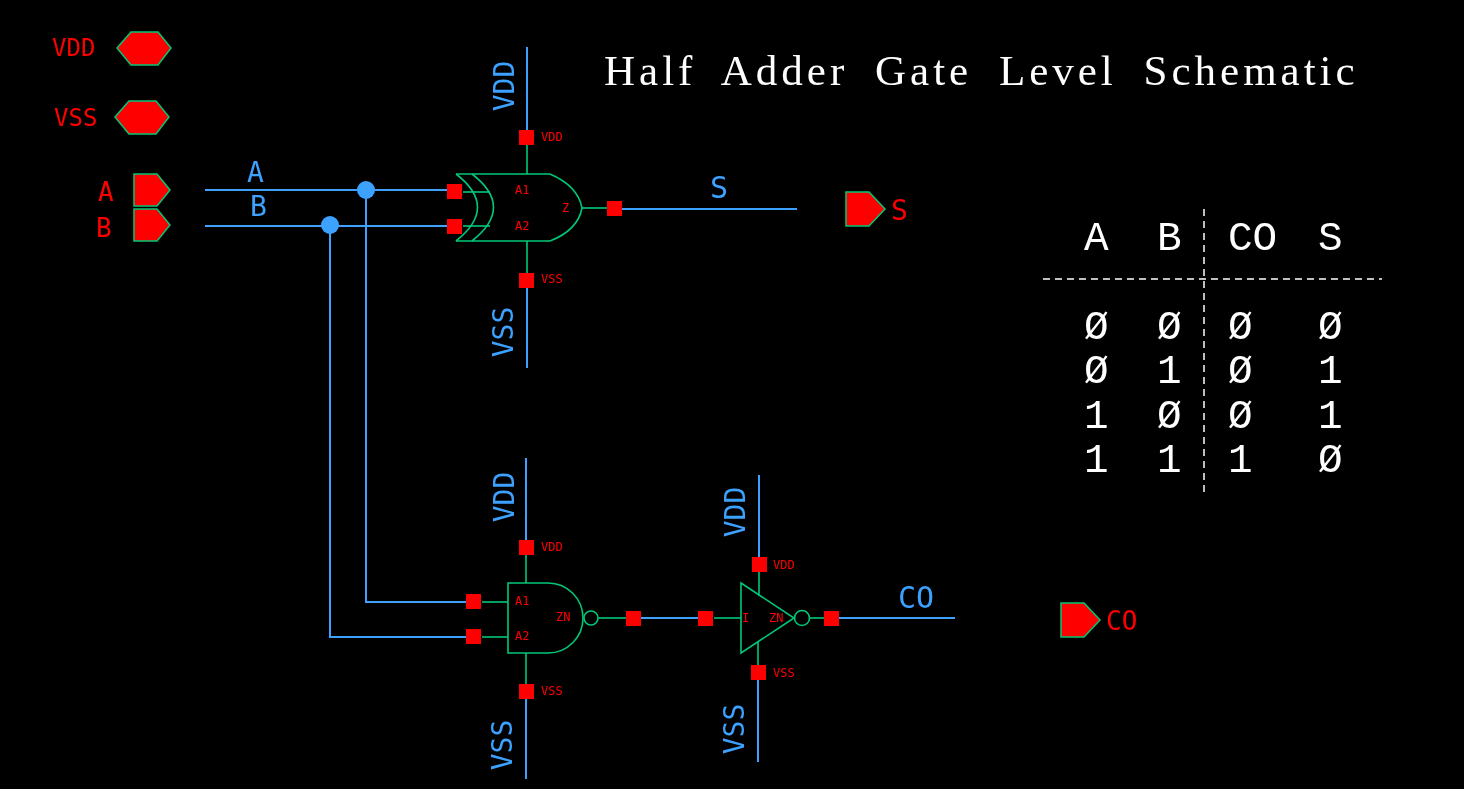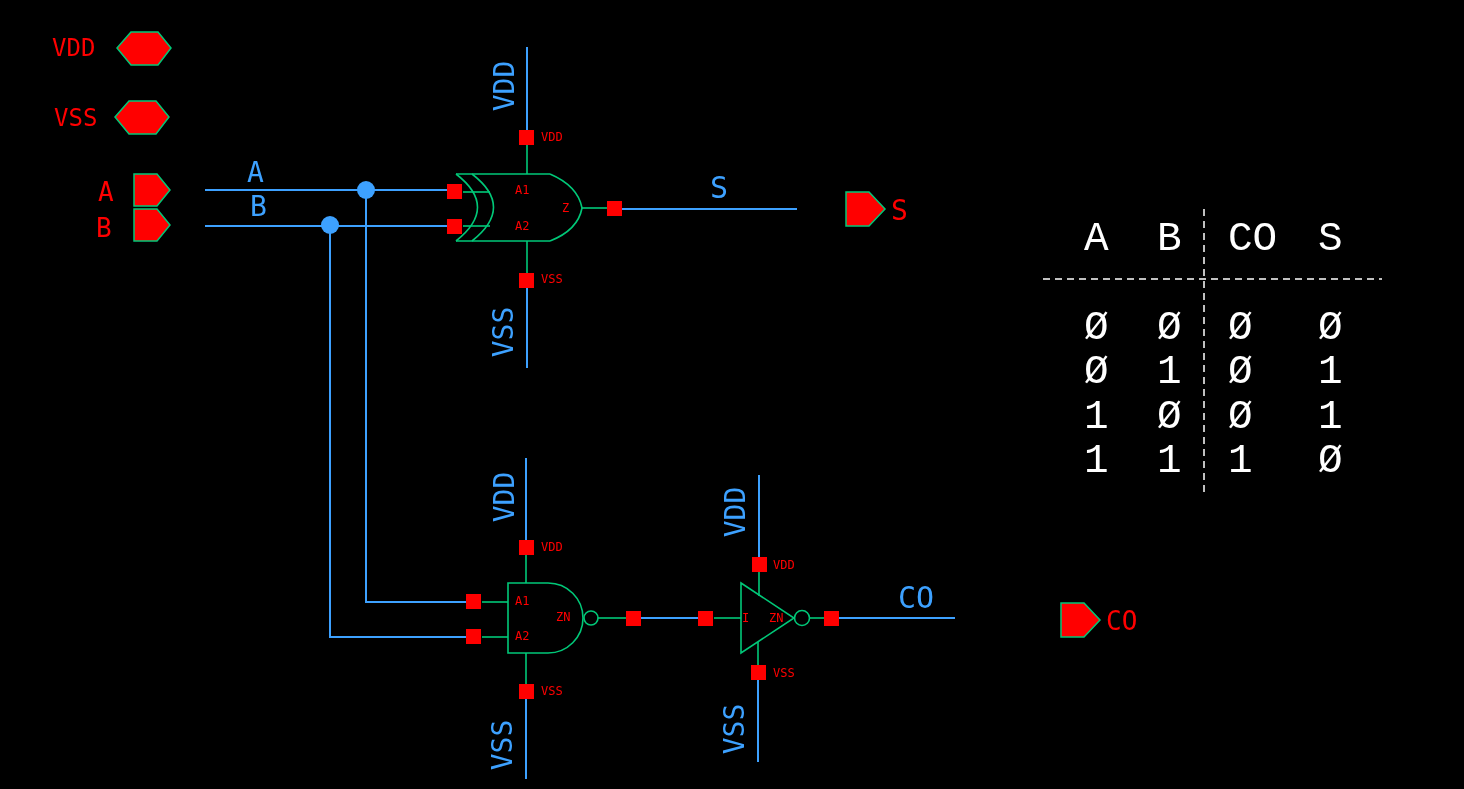--- a/index.html
+++ b/index.html
@@ -104,20 +104,21 @@
       <polygon points="846,192 869,192 885,209 869,226 846,226"></polygon>
       <polygon points="1061,603 1084,603 1100,620 1084,637 1061,637"></polygon>
     </g>
 
     <g stroke="#ffffff" stroke-width="1.5" stroke-dasharray="7 5" fill="none">
       <path d="M1043 279 H1382"></path>
       <path d="M1204 209 V497"></path>
     </g>
   </svg>
 
+  <div id="title">Half Adder Gate Level Schematic</div>
 
   <div class="lbl red pinlbl" style="left:52px;top:36px;">VDD</div>
   <div class="lbl red pinlbl" style="left:54px;top:106px;">VSS</div>
   <div class="lbl red" style="left:98px;top:179px;font-size:26px;">A</div>
   <div class="lbl red" style="left:96px;top:215px;font-size:26px;">B</div>
   <div class="lbl red" style="left:891px;top:197px;font-size:28px;">S</div>
   <div class="lbl red" style="left:1106px;top:608px;font-size:26px;">CO</div>
 
   <div class="lbl blue wirelbl" style="left:247px;top:159px;">A</div>
   <div class="lbl blue wirelbl" style="left:250px;top:193px;">B</div>

